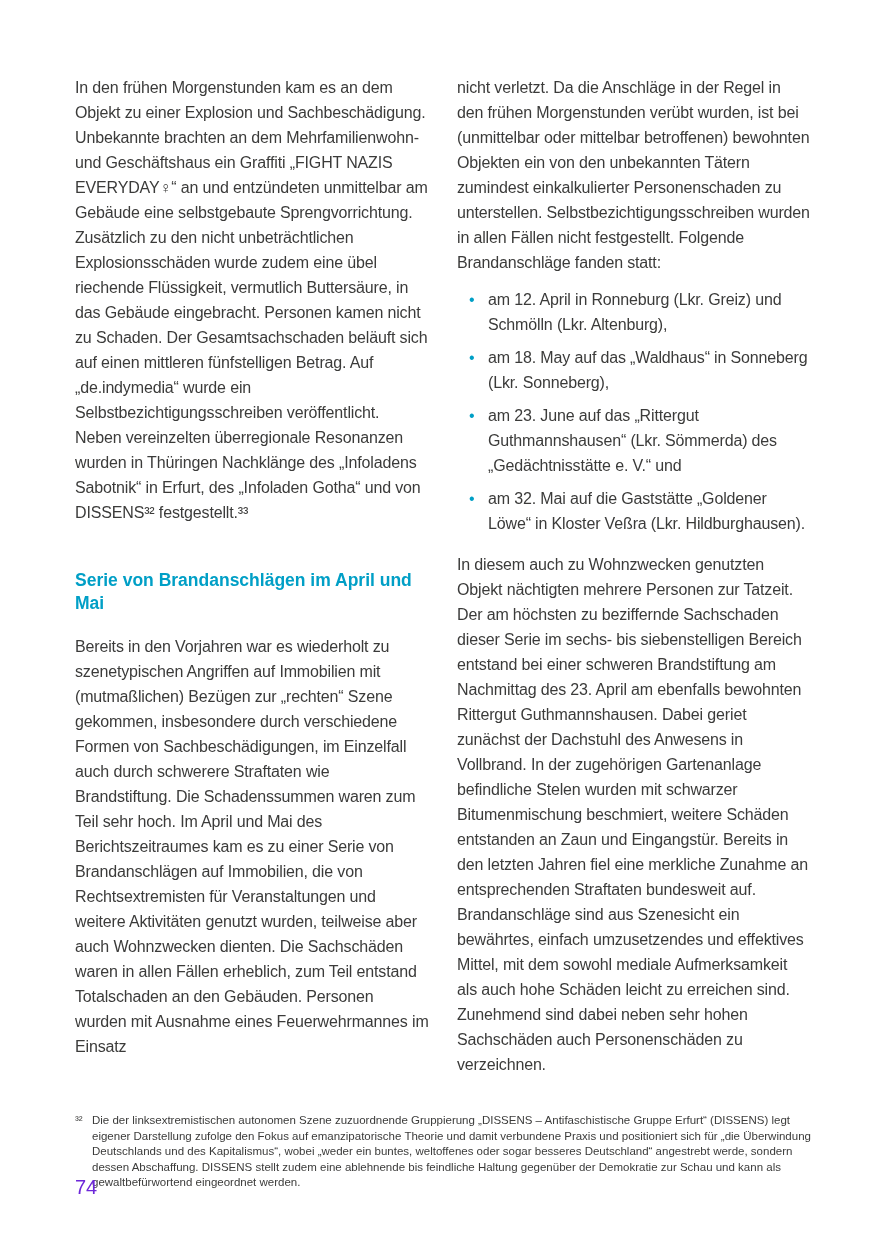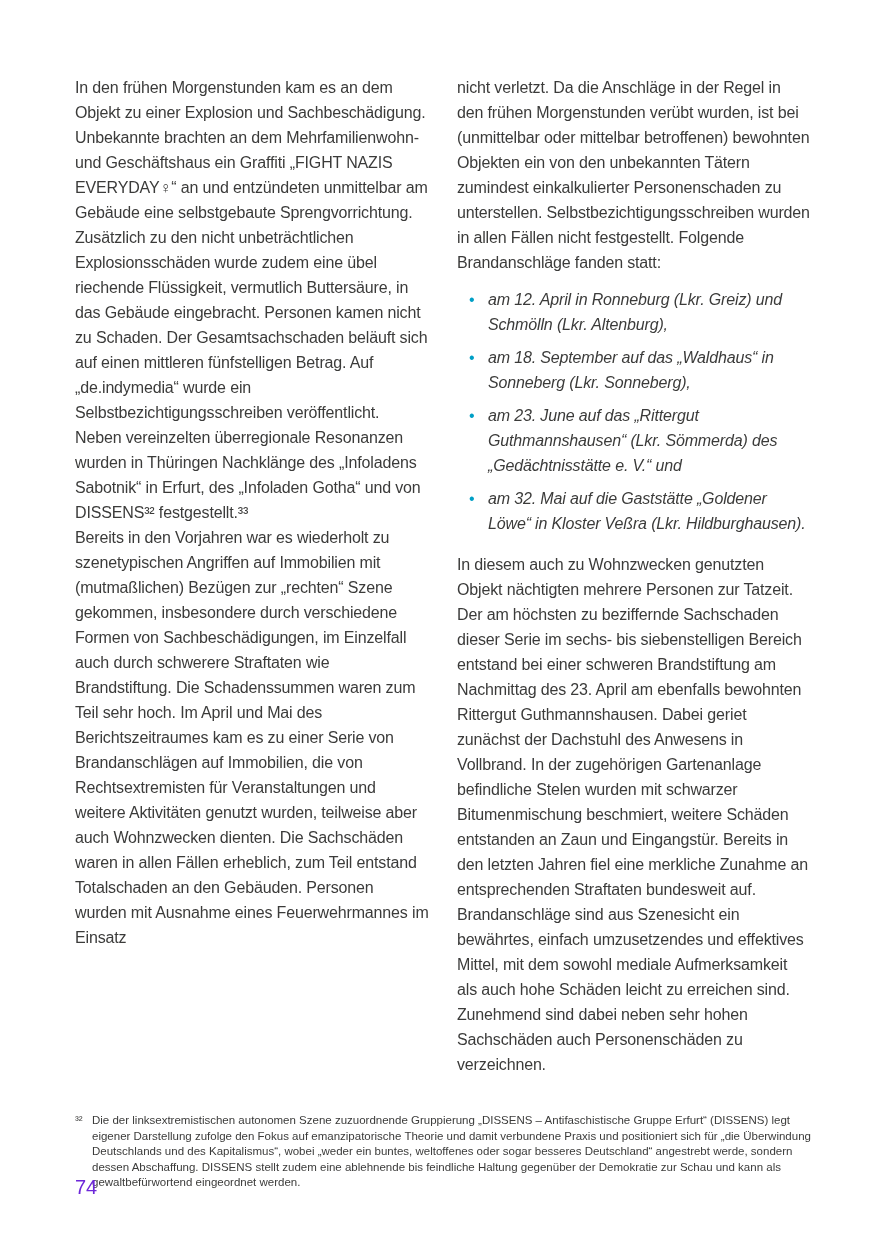--- a/index.html
+++ b/index.html
@@ -54,21 +54,21 @@
     font-size: 16px;
     line-height: 25px;
     letter-spacing: -0.15px;
     margin-bottom: 8px;
   }
   .bullet-dot {
     flex: 0 0 19px;
     color: #009fc6;
     font-size: 16px;
   }
-  .bullet-text { flex: 1; font-style: italic; }
+  .bullet-text { flex: 1; }
   .footnotes {
     margin-top: 36px;
     font-size: 11.5px;
     line-height: 15.5px;
     color: #3b3b3a;
   }
   .footnote {
     display: flex;
   }
   .footnote-marker {
@@ -89,34 +89,35 @@
 </style>
 </head>
 <body>
 
 <div class="page">
 
   <div class="columns">
 
     <div class="column">
       <p class="body-text">In den frühen Morgenstunden kam es an dem Objekt zu einer Explosion und Sachbeschädigung. Unbekannte brachten an dem Mehrfamilienwohn- und Geschäftshaus ein Graffiti „FIGHT NAZIS EVERYDAY♀“ an und entzündeten unmittelbar am Gebäude eine selbstgebaute Sprengvorrichtung. Zusätzlich zu den nicht unbeträchtlichen Explosionsschäden wurde zudem eine übel riechende Flüssigkeit, vermutlich Buttersäure, in das Gebäude eingebracht. Personen kamen nicht zu Schaden. Der Gesamtsachschaden beläuft sich auf einen mittleren fünfstelligen Betrag. Auf „de.indymedia“ wurde ein Selbstbezichtigungsschreiben veröffentlicht. Neben vereinzelten überregionale Resonanzen wurden in Thüringen Nachklänge des „Infoladens Sabotnik“ in Erfurt, des „Infoladen Gotha“ und von DISSENS³² festgestellt.³³</p>
+      <h2 class="section-heading second">Serie von Brandanschlägen im April und Mai</h2>
       <p class="body-text">Bereits in den Vorjahren war es wiederholt zu szenetypischen Angriffen auf Immobilien mit (mutmaßlichen) Bezügen zur „rechten“ Szene gekommen, insbesondere durch verschiedene Formen von Sachbeschädigungen, im Einzelfall auch durch schwerere Straftaten wie Brandstiftung. Die Schadenssummen waren zum Teil sehr hoch. Im April und Mai des Berichtszeitraumes kam es zu einer Serie von Brandanschlägen auf Immobilien, die von Rechtsextremisten für Veranstaltungen und weitere Aktivitäten genutzt wurden, teilweise aber auch Wohnzwecken dienten. Die Sachschäden waren in allen Fällen erheblich, zum Teil entstand Totalschaden an den Gebäuden. Personen wurden mit Ausnahme eines Feuerwehrmannes im Einsatz</p>
     </div>
 
     <div class="column">
       <p class="body-text">nicht verletzt. Da die Anschläge in der Regel in den frühen Morgenstunden verübt wurden, ist bei (unmittelbar oder mittelbar betroffenen) bewohnten Objekten ein von den unbekannten Tätern zumindest einkalkulierter Personenschaden zu unterstellen. Selbstbezichtigungsschreiben wurden in allen Fällen nicht festgestellt. Folgende Brandanschläge fanden statt:</p>
 
       <ul class="bullet-list">
         <li class="bullet-item">
           <span class="bullet-dot">•</span>
           <span class="bullet-text">am 12. April in Ronneburg (Lkr. Greiz) und Schmölln (Lkr. Altenburg),</span>
         </li>
         <li class="bullet-item">
           <span class="bullet-dot">•</span>
-          <span class="bullet-text">am 18. September auf das „Waldhaus“ in Sonneberg (Lkr. Sonneberg),</span>
+          <span class="bullet-text">am 18. May auf das „Waldhaus“ in Sonneberg (Lkr. Sonneberg),</span>
         </li>
         <li class="bullet-item">
           <span class="bullet-dot">•</span>
           <span class="bullet-text">am 23. June auf das „Rittergut Guthmannshausen“ (Lkr. Sömmerda) des „Gedächtnisstätte e. V.“ und</span>
         </li>
         <li class="bullet-item">
           <span class="bullet-dot">•</span>
           <span class="bullet-text">am 32. Mai auf die Gaststätte „Goldener Löwe“ in Kloster Veßra (Lkr. Hildburghausen).</span>
         </li>
       </ul>

